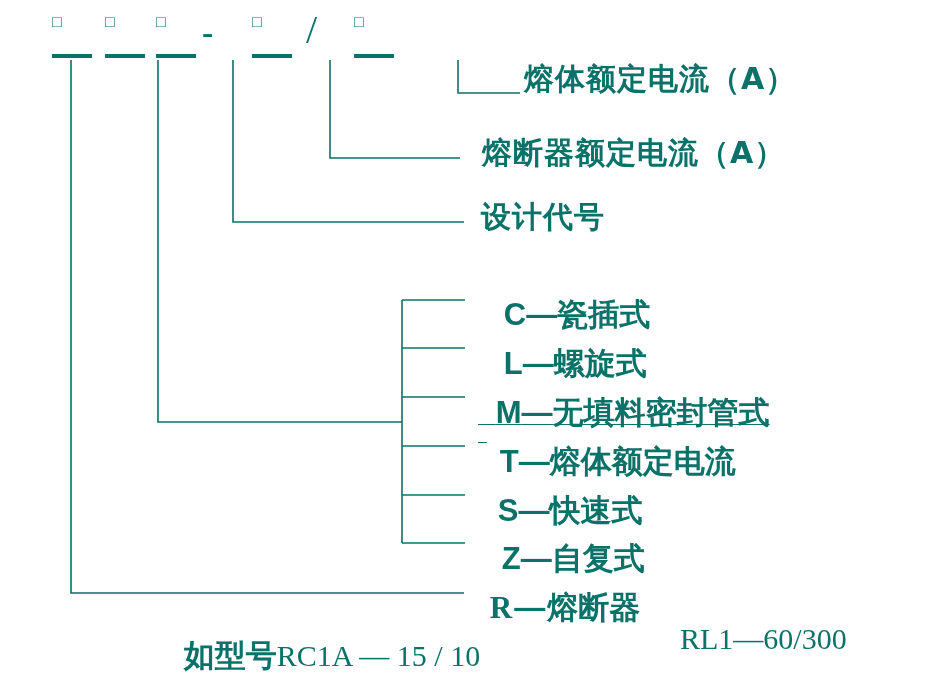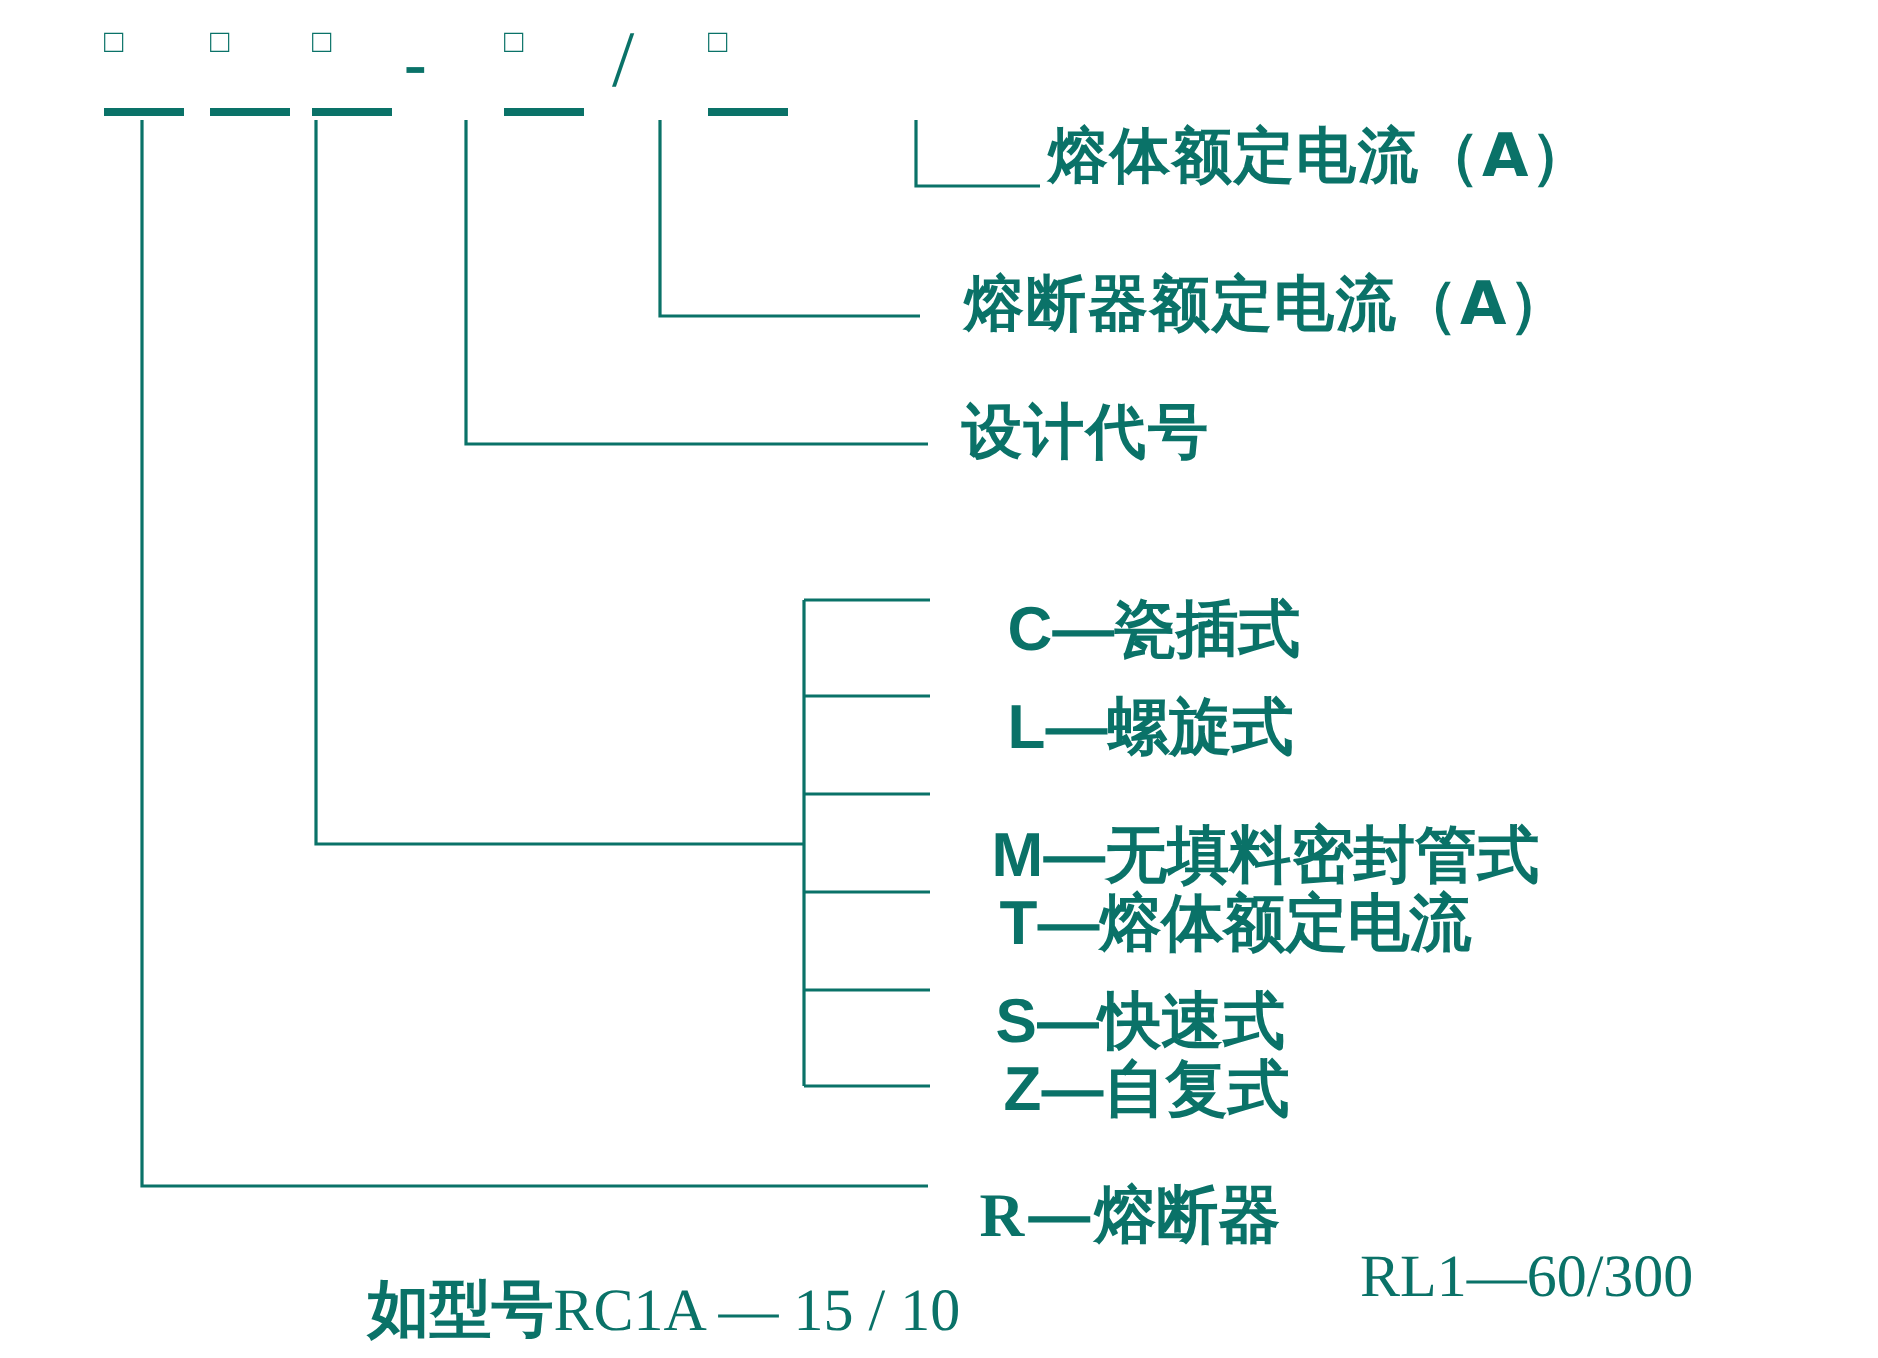--- a/index.html
+++ b/index.html
@@ -130,33 +130,33 @@
   <div class="lbl ann" style="left:468px; top:202px;margin-left:13px;">设计代号</div>
 
   <div class="lbl" style="left:486px; top:283px;">
     <span class="type-code">C</span><span class="type-code">—</span><span class="type-name">瓷插式</span>
   </div>
 
   <div class="lbl" style="left:486px; top:332px;">
     <span class="type-code">L</span><span class="type-code">—</span><span class="type-name">螺旋式</span>
   </div>
 
-  <div class="lbl" style="left:478px; top:396px;">
+  <div class="lbl" style="left:478px; top:381px;text-decoration:underline;">
     <span class="type-code">M</span><span class="type-code">—</span><span class="type-name">无填料密封管式</span>
   </div>
 
   <div class="lbl" style="left:482px; top:430px;">
     <span class="type-code">T</span><span class="type-code">—</span><span class="type-name">熔体额定电流</span>
   </div>
 
   <div class="lbl" style="left:480px; top:479px;">
     <span class="type-code">S</span><span class="type-code">—</span><span class="type-name">快速式</span>
   </div>
 
-  <div class="lbl" style="left:484px; top:513px;">
+  <div class="lbl" style="left:484px; top:527px;">
     <span class="type-code">Z</span><span class="type-code">—</span><span class="type-name">自复式</span>
   </div>
 
   <div class="lbl" style="left:472px; top:576px;">
     <span class="row-r-code">R</span><span class="type-code" style="padding:0 2px;">—</span><span class="type-name">熔断器</span>
   </div>
 
   <div class="lbl" style="left:166px; top:625px;">
     <span class="ex-cjk">如型号</span><span class="ex-mono">RC1A — 15 / 10</span>
   </div>

